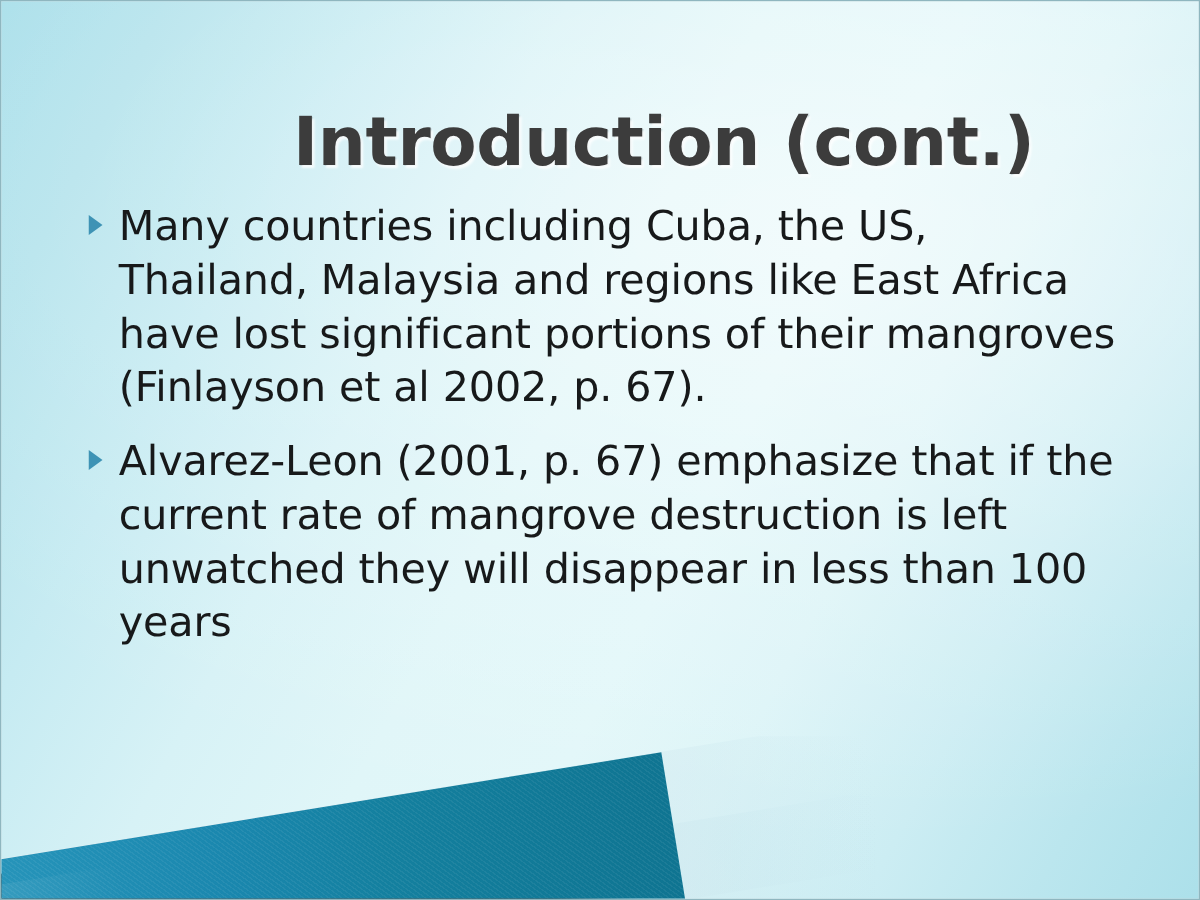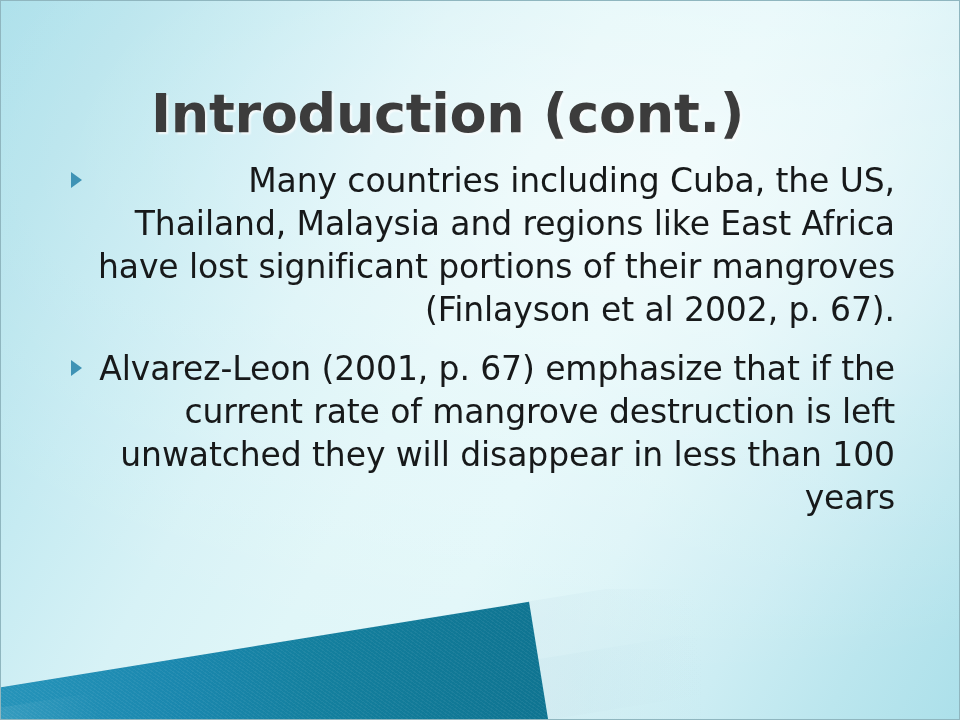--- a/index.html
+++ b/index.html
@@ -51,29 +51,29 @@
     top: 48px;
     width: 760px;
     font-size: 54px;
     font-weight: 600;
     line-height: 1.08;
     letter-spacing: -0.3px;
     color: #3c3c3c;
     text-shadow: 2px 2px 2px rgba(255,255,255,0.85),
                  1px 1px 0 rgba(120,140,145,0.30);
     white-space: nowrap;
+    text-align: center;
   }
 
   
   .body {
     position: absolute;
     left: 64px;
     top: 158px;
     width: 830px;
-    text-align: right;
   }
 
   .bullet {
     position: relative;
     display: block;
     padding-left: 30px;
     margin: 0 0 0 0;
     font-size: 33px;
     line-height: 43px;
     color: #17191a;

